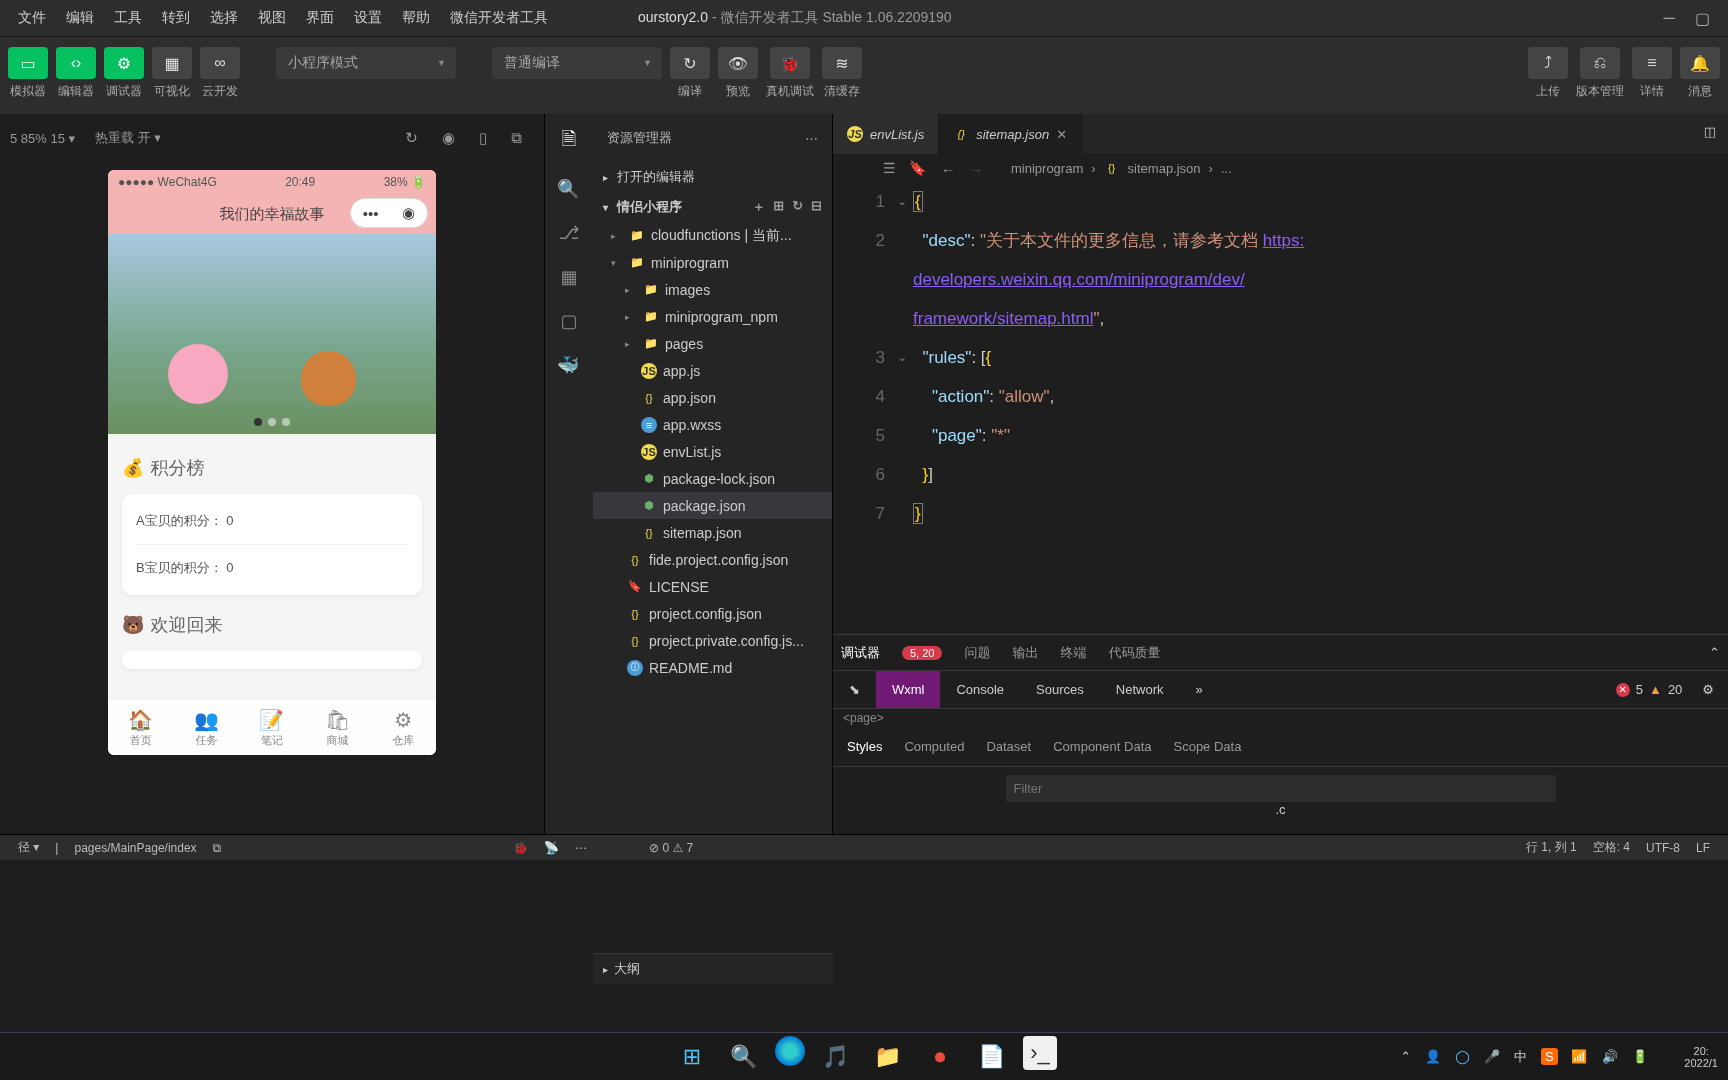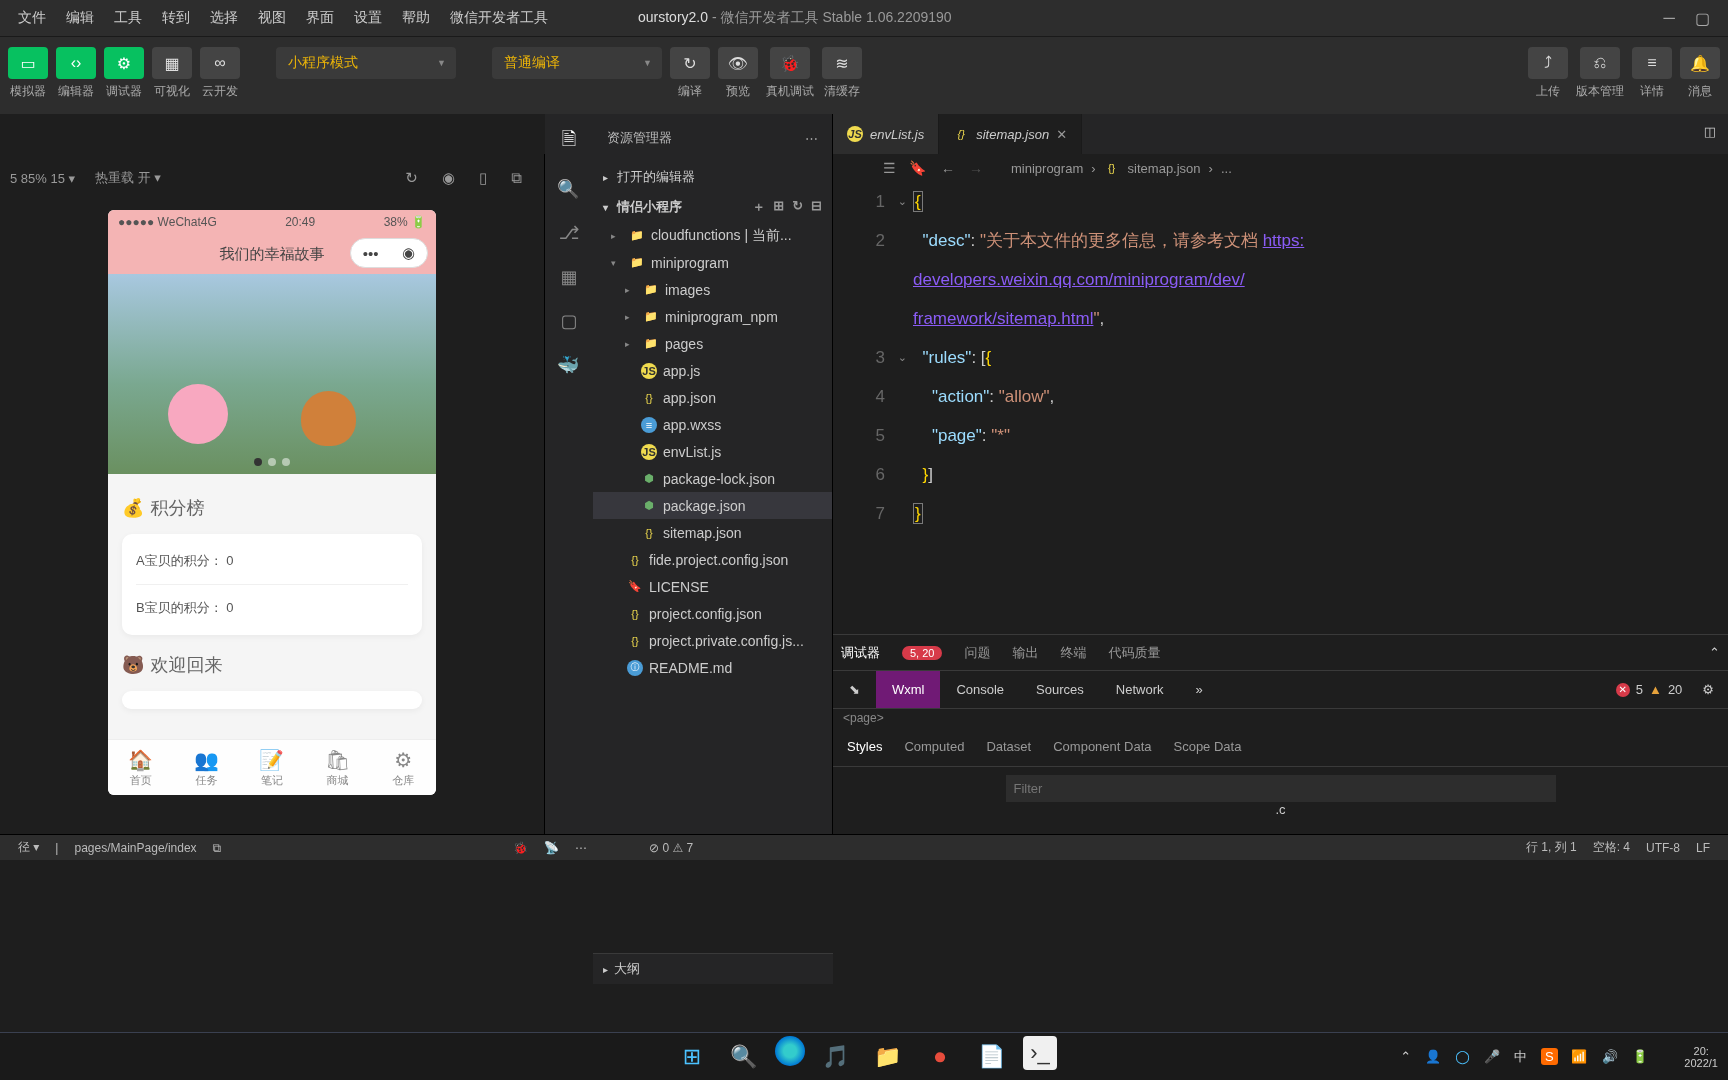--- a/index.html
+++ b/index.html
@@ -7,24 +7,24 @@
 .row { display:flex; align-items:center; }
 .titlebar { height:36px; background:#2d2d2d; padding:0 8px; }
 .titlebar .menu-item { padding:0 10px; color:#ccc; cursor:pointer; font-size:14px; }
 .titlebar .proj { margin-left:80px; color:#999; font-size:14px; }
 .window-ctl { margin-left:auto; display:flex; gap:20px; padding-right:10px; }
 .window-ctl span { font-size:16px; color:#aaa; }
 .toolbar { height:78px; background:#2d2d2d; display:flex; align-items:flex-start; padding:10px 8px 0 8px; gap:8px; border-top:1px solid #1a1a1a; }
 .tb-btn { display:flex; flex-direction:column; align-items:center; font-size:12px; color:#aaa; }
 .tb-btn .ico { width:40px; height:32px; background:#444; border-radius:4px; display:flex; align-items:center; justify-content:center; margin-bottom:4px; font-size:16px; color:#ddd; }
 .tb-btn.green .ico { background:#07c160; color:#fff; }
-.tb-sel { background:#3a3a3a; height:32px; padding:0 30px 0 12px; border-radius:4px; color:#eab308; display:flex; align-items:center; position:relative; font-size:14px; margin-top:0; }
+.tb-sel { background:#3a3a3a; height:32px; padding:0 30px 0 12px; border-radius:4px; color:#a3a3a3; display:flex; align-items:center; position:relative; font-size:14px; margin-top:0; }
 .tb-sel::after { content:"▼"; font-size:9px; position:absolute; right:10px; color:#888; }
 .main { display:flex; height:720px; }
-.sim-panel { width:545px; background:#1e1e1e; border-right:1px solid #000;margin-top:40px; }
+.sim-panel { width:545px; background:#1e1e1e; border-right:1px solid #000; }
 .sim-head { height:48px; display:flex; align-items:center; padding:0 10px; color:#999; }
 .sim-head .spacer { flex:1; }
 .sim-head .ic { margin:0 12px; font-size:15px; cursor:pointer;}
 .phone { width:328px; height:585px; margin:8px auto 0; background:#f5f5f5; border-radius:6px; overflow:hidden; position:relative; }
 .ph-status { height:24px; background:#f4b4b4; display:flex; align-items:center; padding:0 10px; font-size:12px; color:#555; }
 .ph-nav { height:40px; background:#f4b4b4; display:flex; align-items:center; justify-content:center; position:relative; color:#444; font-size:15px; }
 .ph-caps { position:absolute; right:8px; top:4px; width:78px; height:30px; background:#fff; border-radius:15px; display:flex; align-items:center; justify-content:space-around; border:1px solid #ddd;}
 .ph-img { height:200px; background:linear-gradient(180deg,#a8c8e0 0%,#7aa890 55%,#6a9060 100%); position:relative; }
 .kirby { width:60px; height:60px; background:#f8a8c0; border-radius:50%; position:absolute; bottom:30px; left:60px; }
 .waddle { width:55px; height:55px; background:#d0803a; border-radius:50% 50% 45% 45%; position:absolute; bottom:28px; right:80px; }

